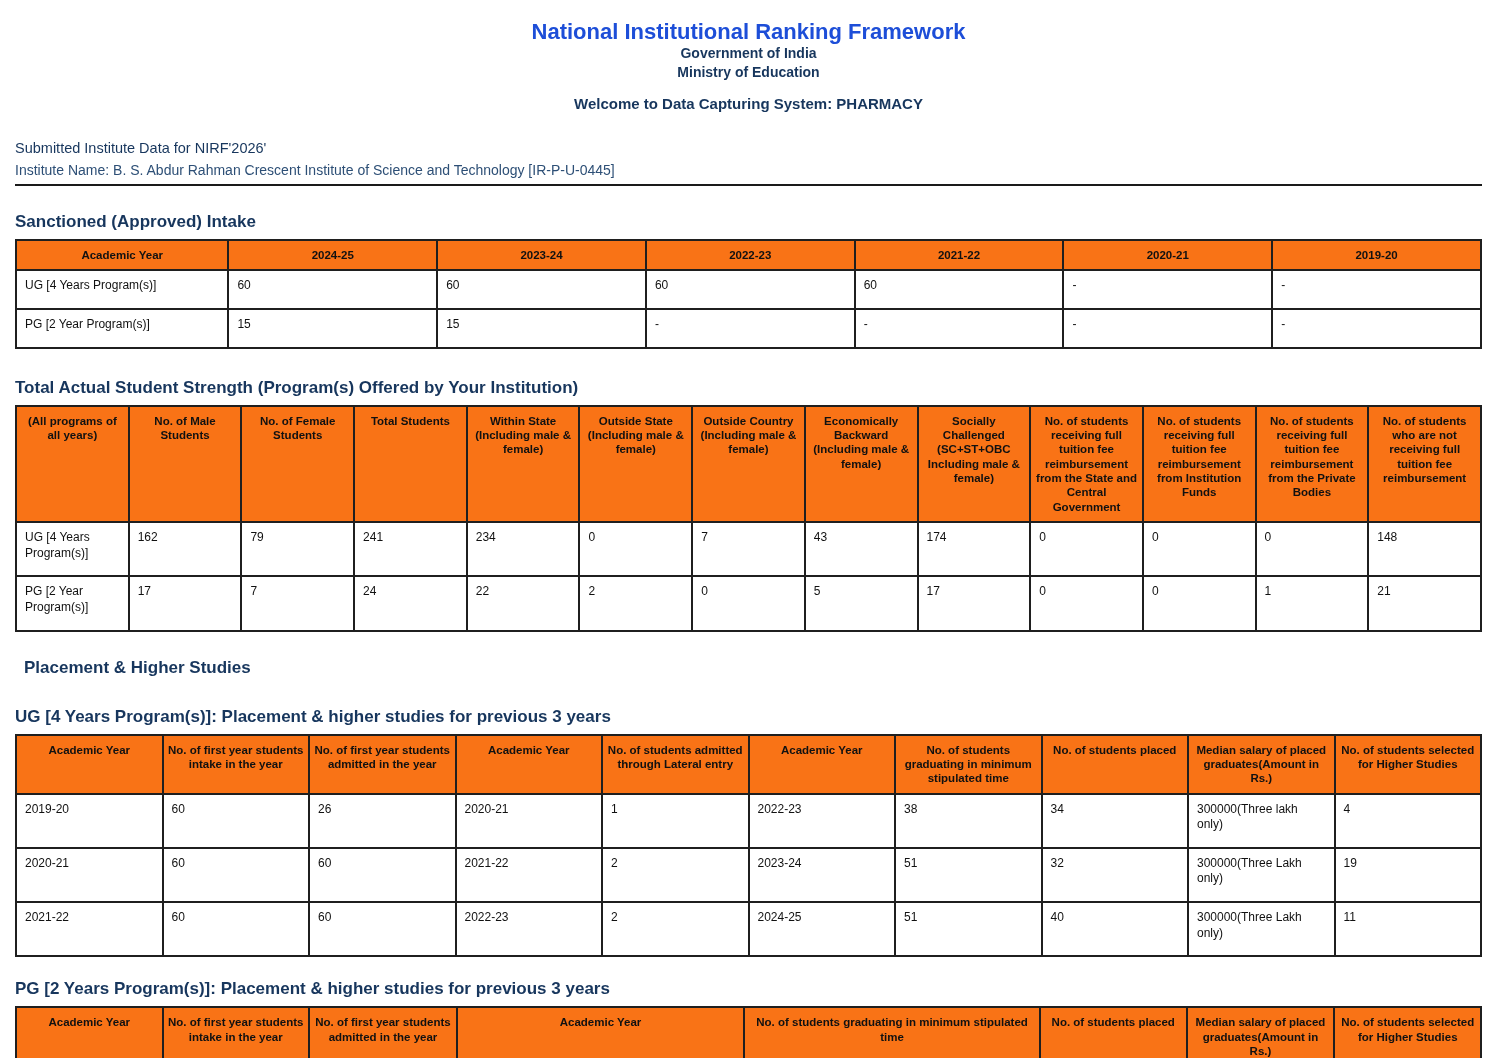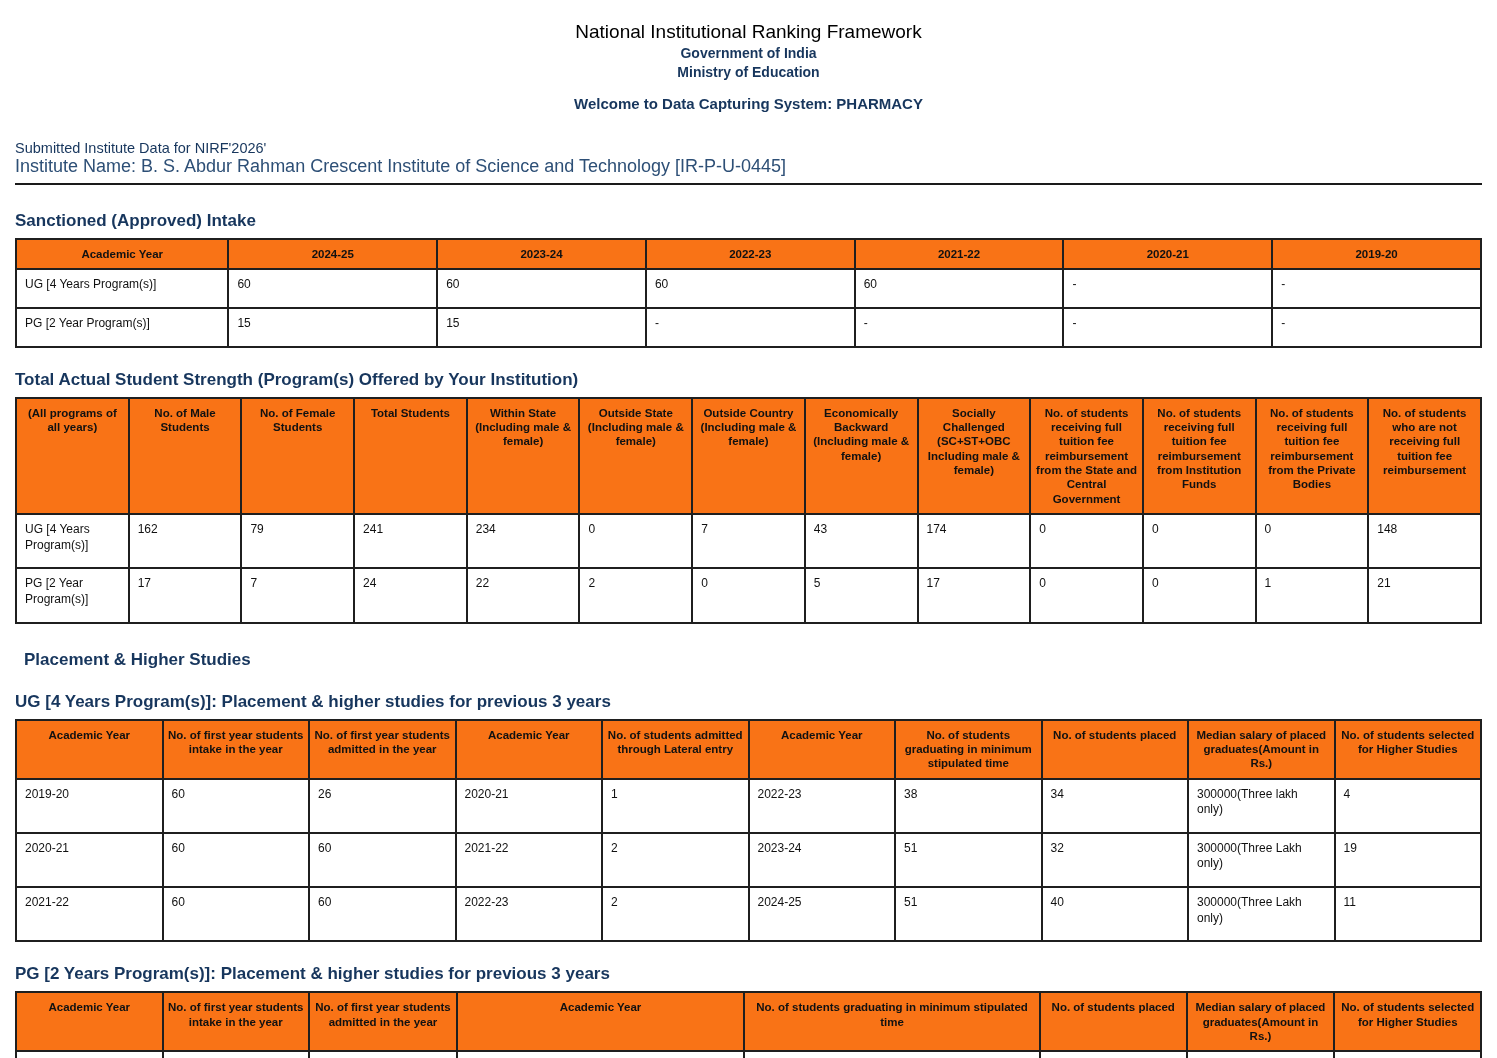--- a/index.html
+++ b/index.html
@@ -7,23 +7,23 @@
   body {
     width: 1497px;
     height: 1058px;
     overflow: hidden;
     padding: 20px 15px 0 15px;
     font-family: "Liberation Sans", sans-serif;
     color: #000;
   }
   .center { text-align: center; }
   .page-title {
-    color: #000000;
-    font-size: 19px;
-    font-weight: normal;
+    color: #1d4ed8;
+    font-size: 22px;
+    font-weight: bold;
     line-height: 24px;
   }
   .page-subtitle {
     color: #17365d;
     font-size: 14px;
     font-weight: bold;
     line-height: 19px;
   }
   .page-welcome {
     color: #17365d;
@@ -33,35 +33,35 @@
     margin-top: 12px;
   }
   .submitted-line {
     color: #17365d;
     font-size: 14.5px;
     font-weight: normal;
     margin-top: 26px;
   }
   .institute-line {
     color: #2d4f76;
-    font-size: 18px;
+    font-size: 14px;
     font-weight: normal;
-    margin-top: 0;
+    margin-top: 6px;
   }
   .top-rule {
     border: none;
     border-top: 2px solid #1a1a1a;
     margin-top: 6px;
   }
   .section-title {
     color: #17365d;
     font-size: 17px;
     font-weight: bold;
   }
-  .mt-lg { margin-top: 22px; }
+  .mt-lg { margin-top: 29px; }
   .mt-md { margin-top: 26px; }
   .mt-sm { margin-top: 22px; }
   .indent-sm { margin-left: 9px; }
   table.tbl {
     width: 100%;
     border-collapse: collapse;
     table-layout: fixed;
     margin-top: 7px;
   }
   table.tbl th, table.tbl td {

